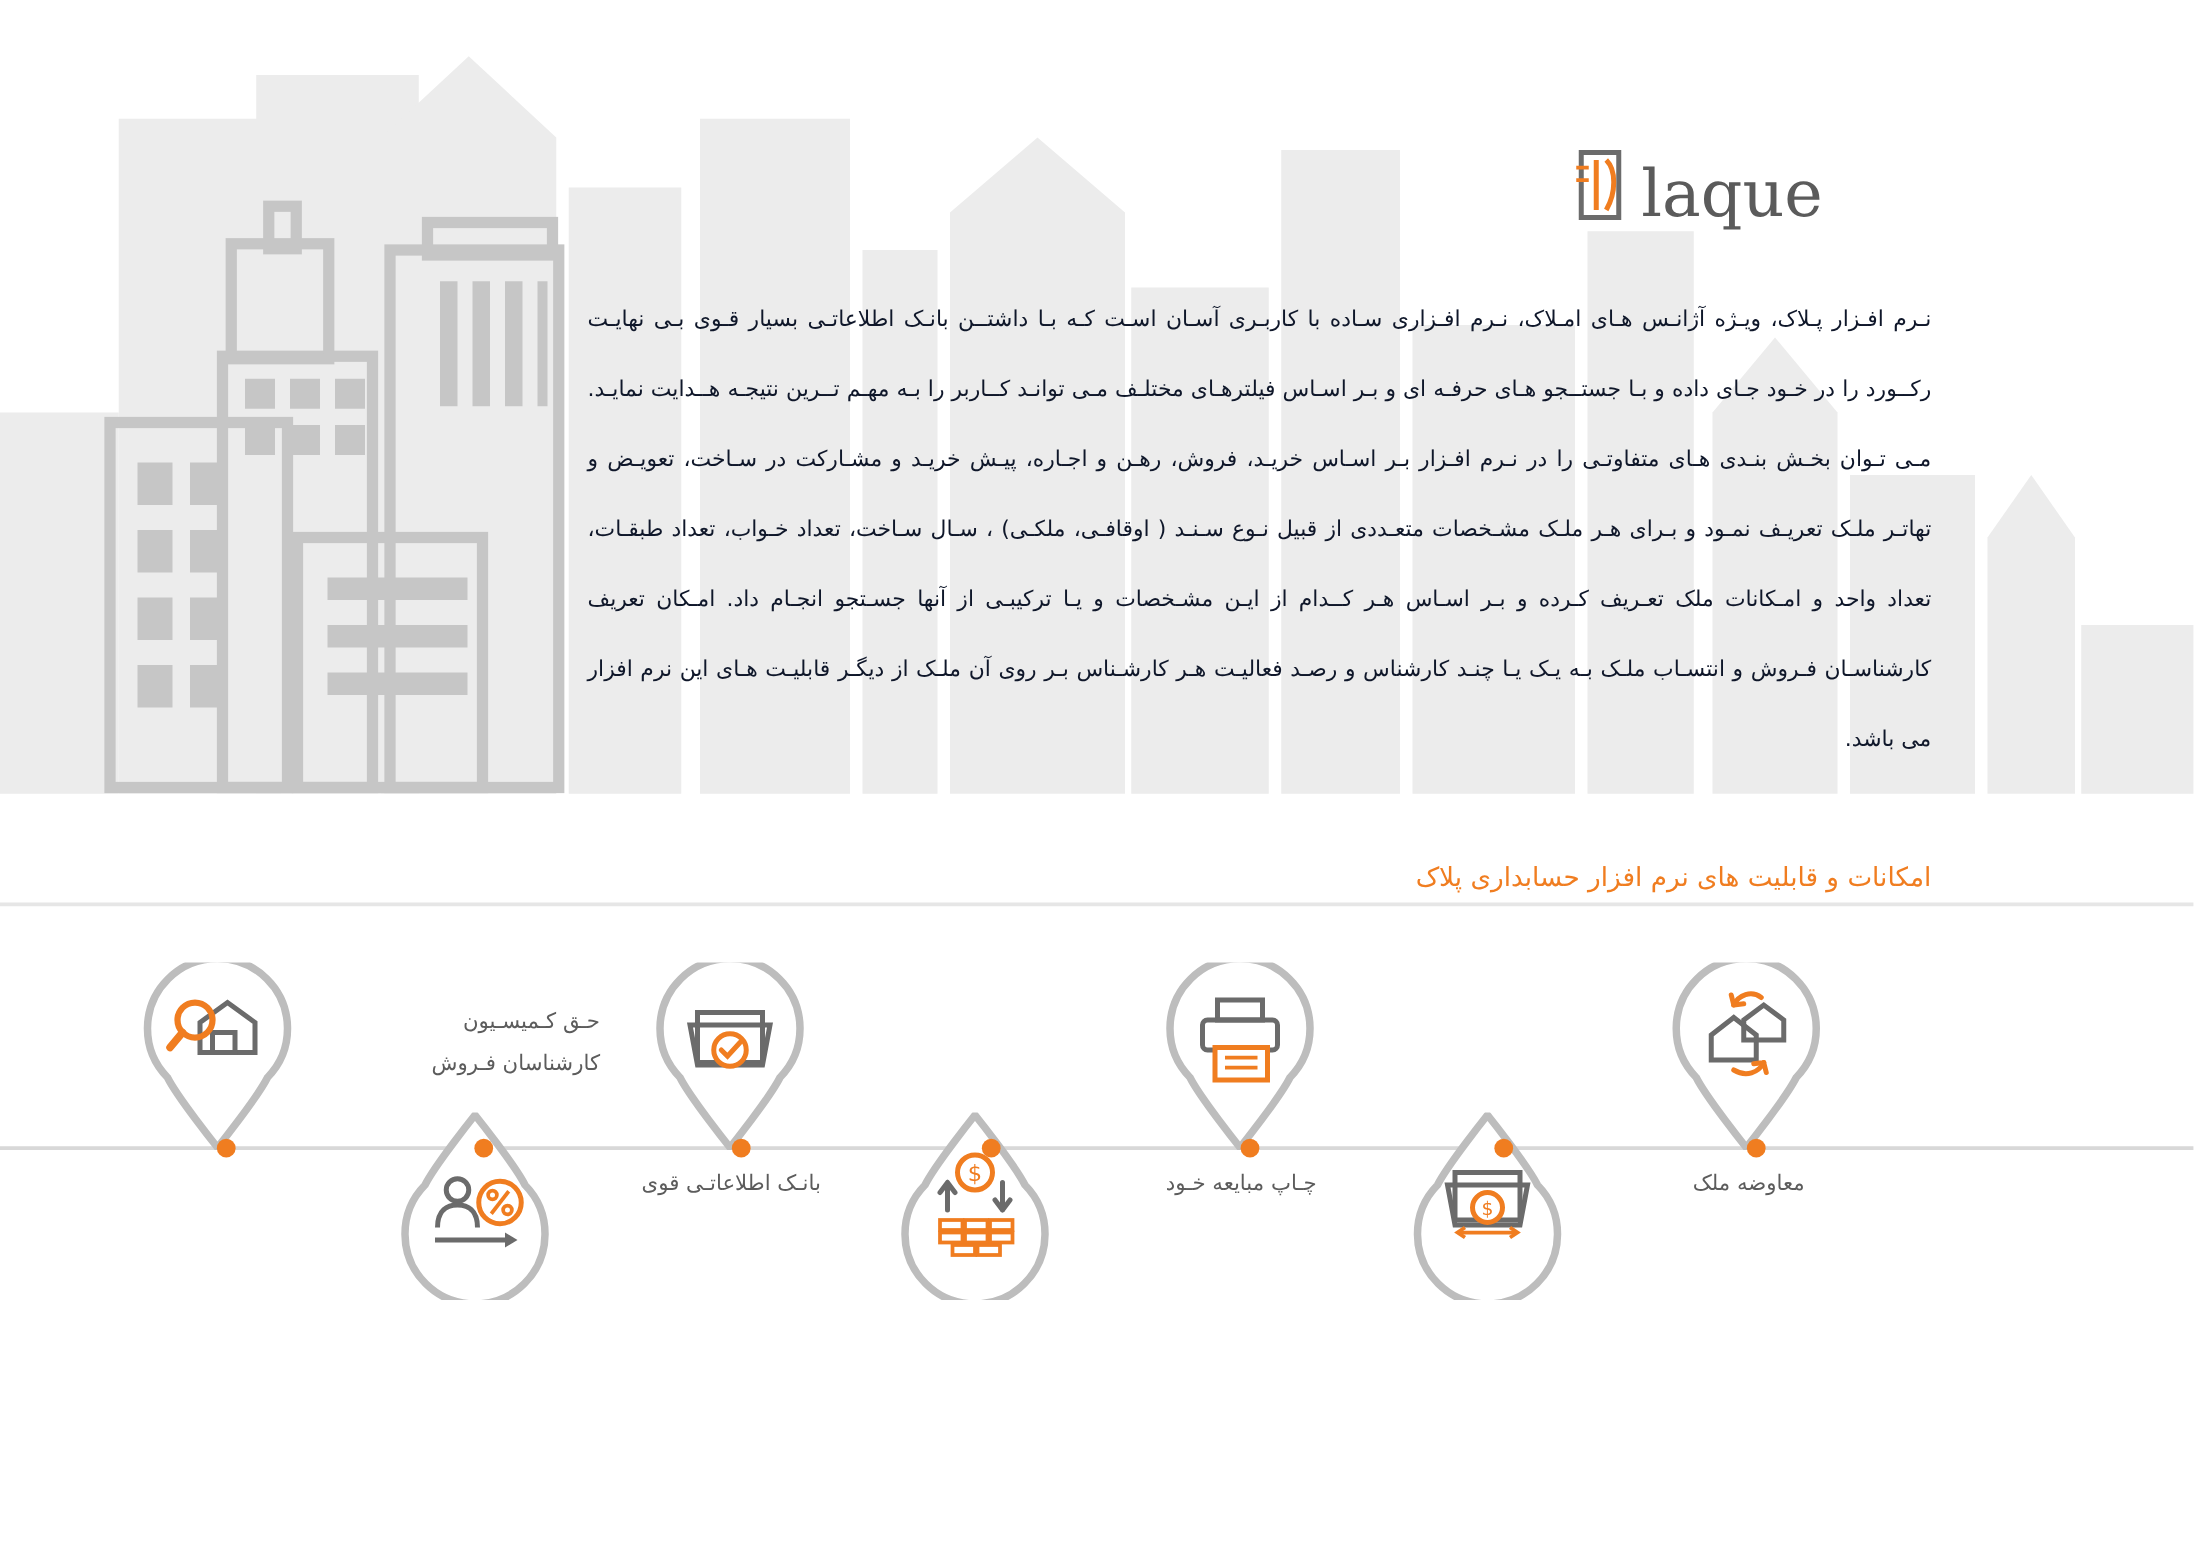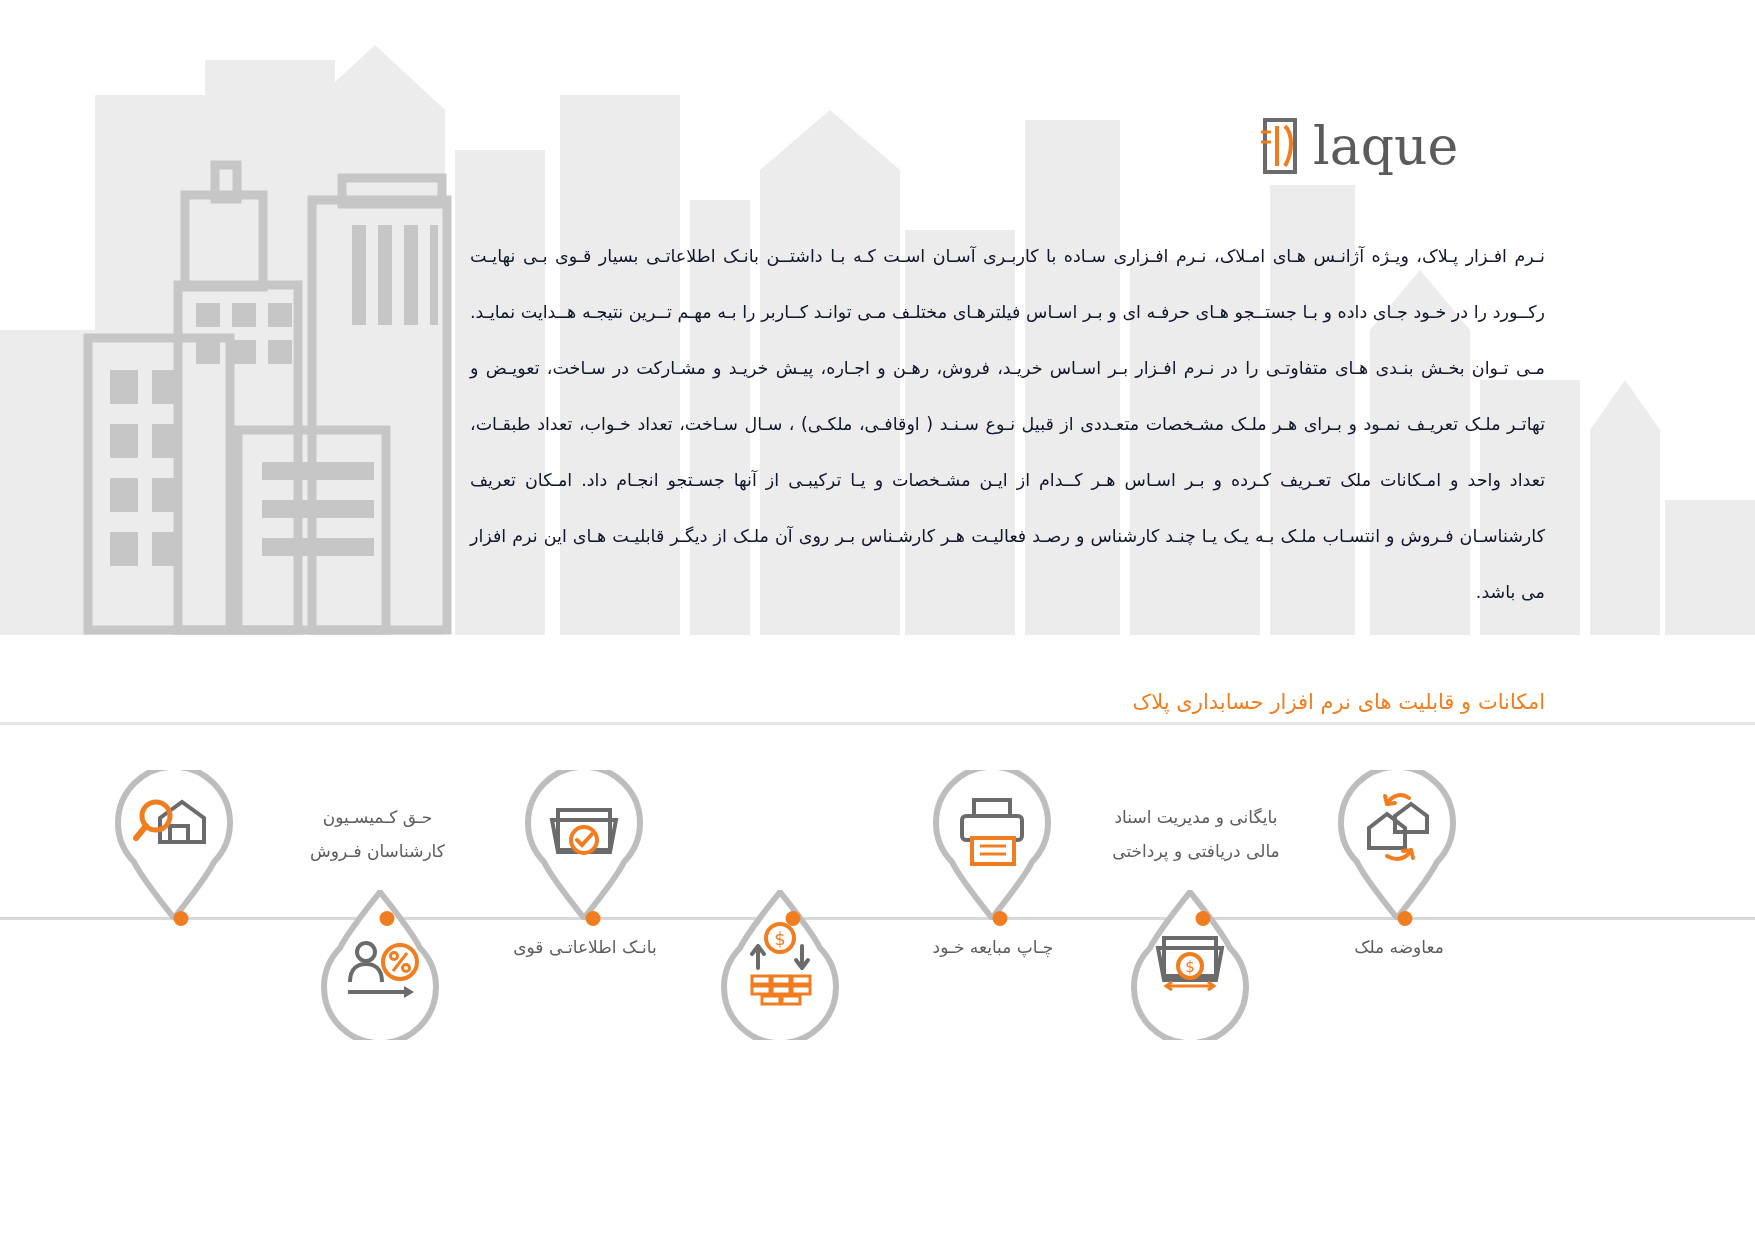--- a/index.html
+++ b/index.html
@@ -30,21 +30,21 @@
 
   
   .logo {
     position: absolute;
     top: 110px;
     left: 1255px;
     width: 290px;
     height: 72px;
     z-index: 5;
     display: flex;
-    align-items: center;
+    align-items: flex-end;
     justify-content: flex-start;
     direction: ltr;
   }
   .logo-mark {
     width: 62px;
     height: 68px;
     position: relative;
     flex: 0 0 auto;
   }
   .logo-text {
@@ -134,21 +134,21 @@
     white-space: pre-line;
   }
 
   .feature-label-side {
     position: absolute;
     z-index: 6;
     color: #5c5c5c;
     font-size: 17px;
     line-height: 34px;
     direction: rtl;
-    text-align: center;
+    text-align: right;
     white-space: pre-line;
   }
 </style>
 </head>
 <body>
 
 <div id="page">
 
   <svg class="skyline" viewBox="0 0 1755 720">
     <g fill="#ececec">
@@ -267,22 +267,20 @@
       <g>
         <rect x="44" y="30" width="36" height="16" fill="none" stroke="#6b6b6b" stroke-width="4"></rect>
         <rect x="32" y="46" width="60" height="24" rx="4" fill="none" stroke="#6b6b6b" stroke-width="4"></rect>
         <rect x="42" y="68" width="42" height="26" fill="#ffffff" stroke="#f07d20" stroke-width="4"></rect>
         <line x1="50" y1="76" x2="76" y2="76" stroke="#f07d20" stroke-width="3"></line>
         <line x1="50" y1="84" x2="76" y2="84" stroke="#f07d20" stroke-width="3"></line>
       </g>
     </svg>
   </div>
   <div class="pin-label" style="left:890px; top:930px; width:206px;">چـاپ مبایعه خـود</div>
-  <div class="feature-label-side" style="left:1086px; top:800px; width:220px;">بایگانی و مدیریت اسناد
-مالی دریافتی و پرداختی</div>
 
   <div class="pin" style="left:1335px; top:770px;">
     <svg width="124" height="150" viewBox="0 0 124 150">
       <path d="M62 148 C62 148, 30 108, 22 92 A56 56 0 1 1 102 92 C94 108, 62 148, 62 148 Z" fill="#ffffff" stroke="#bdbdbd" stroke-width="6"></path>
       <g>
         <path d="M34 78 L34 58 L52 44 L70 58 L70 78 Z" fill="none" stroke="#6b6b6b" stroke-width="4"></path>
         <path d="M60 62 L60 46 L76 34 L92 46 L92 62 Z" fill="none" stroke="#6b6b6b" stroke-width="4"></path>
         <path d="M74 28 C66 22, 56 26, 52 34" fill="none" stroke="#f07d20" stroke-width="4" stroke-linecap="round"></path>
         <path d="M52 34 L50 26 M52 34 L60 33" stroke="#f07d20" stroke-width="4" stroke-linecap="round"></path>
         <path d="M52 86 C62 92, 72 88, 76 80" fill="none" stroke="#f07d20" stroke-width="4" stroke-linecap="round"></path>

